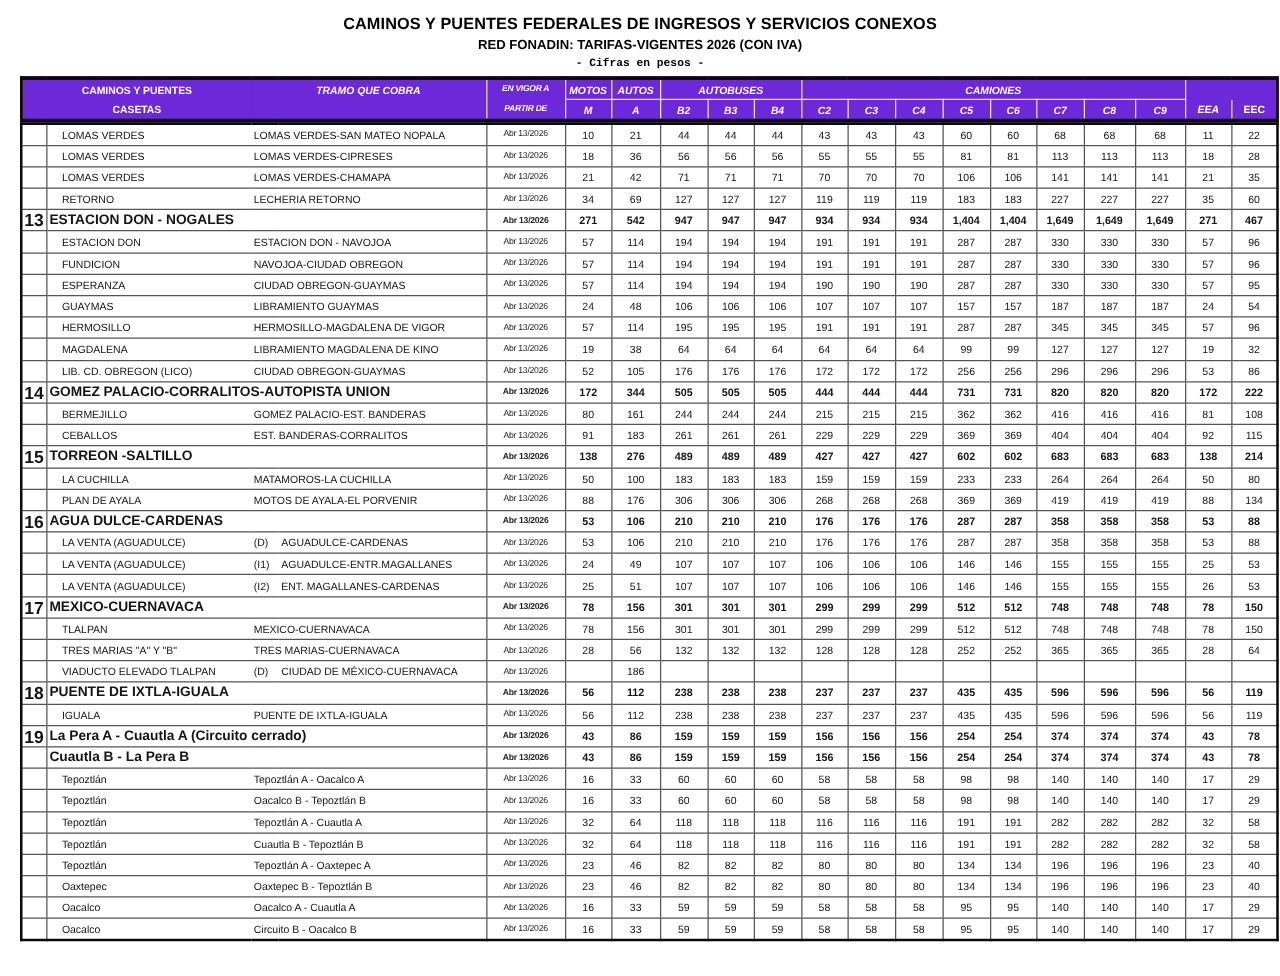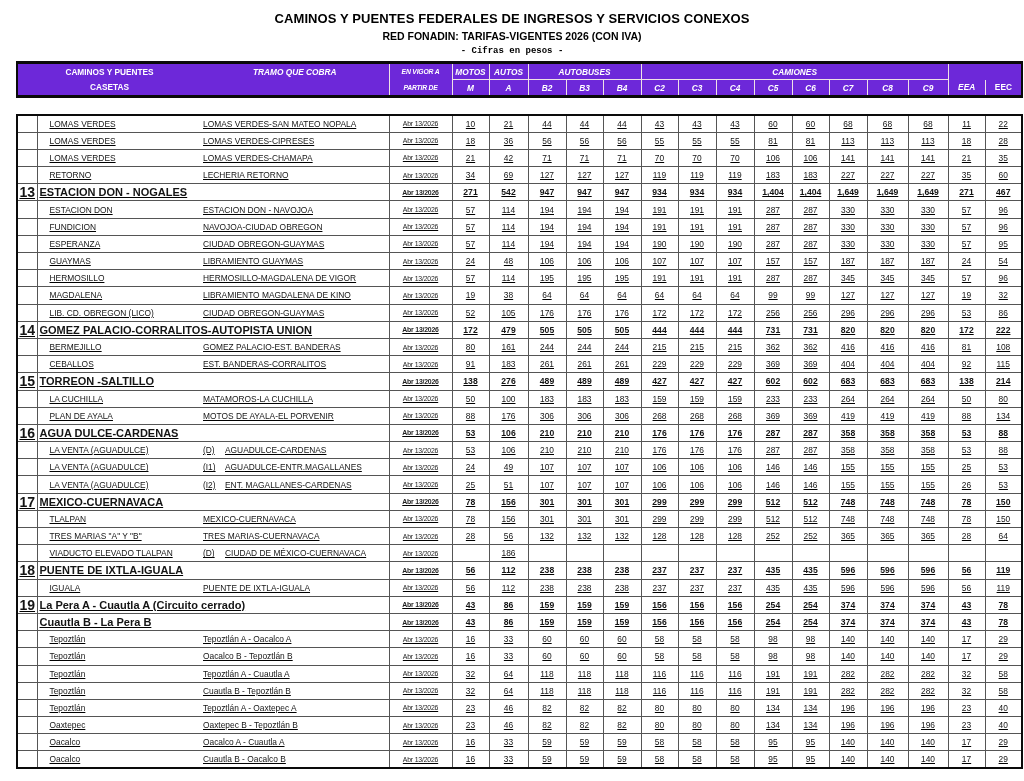--- a/index.html
+++ b/index.html
@@ -14,21 +14,21 @@
 
   
   .head-table{margin-top:5px;border:3px solid #0a0a0a;border-left-width:2px;border-right-width:2px;background:#6c2a38;}
   .head-table th{background:#6d28d9;color:#fff;font-weight:bold;font-size:8.3px;height:15px;
     padding:0;white-space:nowrap;overflow:hidden;text-align:center;border:0;}
   .head-table th.vigor{font-size:6.8px;letter-spacing:-.2px;}
   .bw-r{border-right:1px solid #efe2e5 !important;font-style:italic;}
   .bw-b{border-bottom:1px solid #efe2e5 !important;}
 
   
-  .body-table{margin-top:16px;border:2px solid #0a0a0a;text-decoration:underline;}
+  .body-table{margin-top:0;border:2px solid #0a0a0a;}
   .body-table tr{height:17.2px;}
   .body-table td{border:1px solid #555;font-size:8.4px;color:#141414;padding:0 2px;
     white-space:nowrap;overflow:hidden;vertical-align:middle;}
   td.num{text-align:center;font-weight:bold;padding:0;font-size:14px;}
   td.caseta{border-right:none;padding-left:12px;}
   td.marker{border-left:none;border-right:none;padding:0 0 0 2px;}
   td.tramo{border-left:none;padding-left:2px;}
   td.stitle{font-weight:bold;font-size:11px;padding-left:2px;}
   td.date{font-size:6.9px;letter-spacing:-.2px;text-align:center;padding:0;color:#222;}
   td.val{text-align:center;}
@@ -376,21 +376,21 @@
           <td class="val">296</td>
           <td class="val">296</td>
           <td class="val">53</td>
           <td class="val">86</td>
         </tr>
         <tr class="sec">
           <td class="num">14</td>
           <td class="stitle" colspan="3">GOMEZ PALACIO-CORRALITOS-AUTOPISTA UNION</td>
           <td class="date">Abr 13/2026</td>
           <td class="val">172</td>
-          <td class="val">479</td>
+          <td class="val">344</td>
           <td class="val">505</td>
           <td class="val">505</td>
           <td class="val">505</td>
           <td class="val">444</td>
           <td class="val">444</td>
           <td class="val">444</td>
           <td class="val">731</td>
           <td class="val">731</td>
           <td class="val">820</td>
           <td class="val">820</td>
@@ -896,21 +896,21 @@
           <td class="val">95</td>
           <td class="val">140</td>
           <td class="val">140</td>
           <td class="val">140</td>
           <td class="val">17</td>
           <td class="val">29</td>
         </tr>
         <tr class="subr">
           <td class="num"></td>
           <td class="caseta">Oacalco</td>
-          <td class="tramo" colspan="2">Cuautla B - Oacalco B</td>
+          <td class="tramo" colspan="2">Circuito B - Oacalco B</td>
           <td class="date">Abr 13/2026</td>
           <td class="val">16</td>
           <td class="val">33</td>
           <td class="val">59</td>
           <td class="val">59</td>
           <td class="val">59</td>
           <td class="val">58</td>
           <td class="val">58</td>
           <td class="val">58</td>
           <td class="val">95</td>

